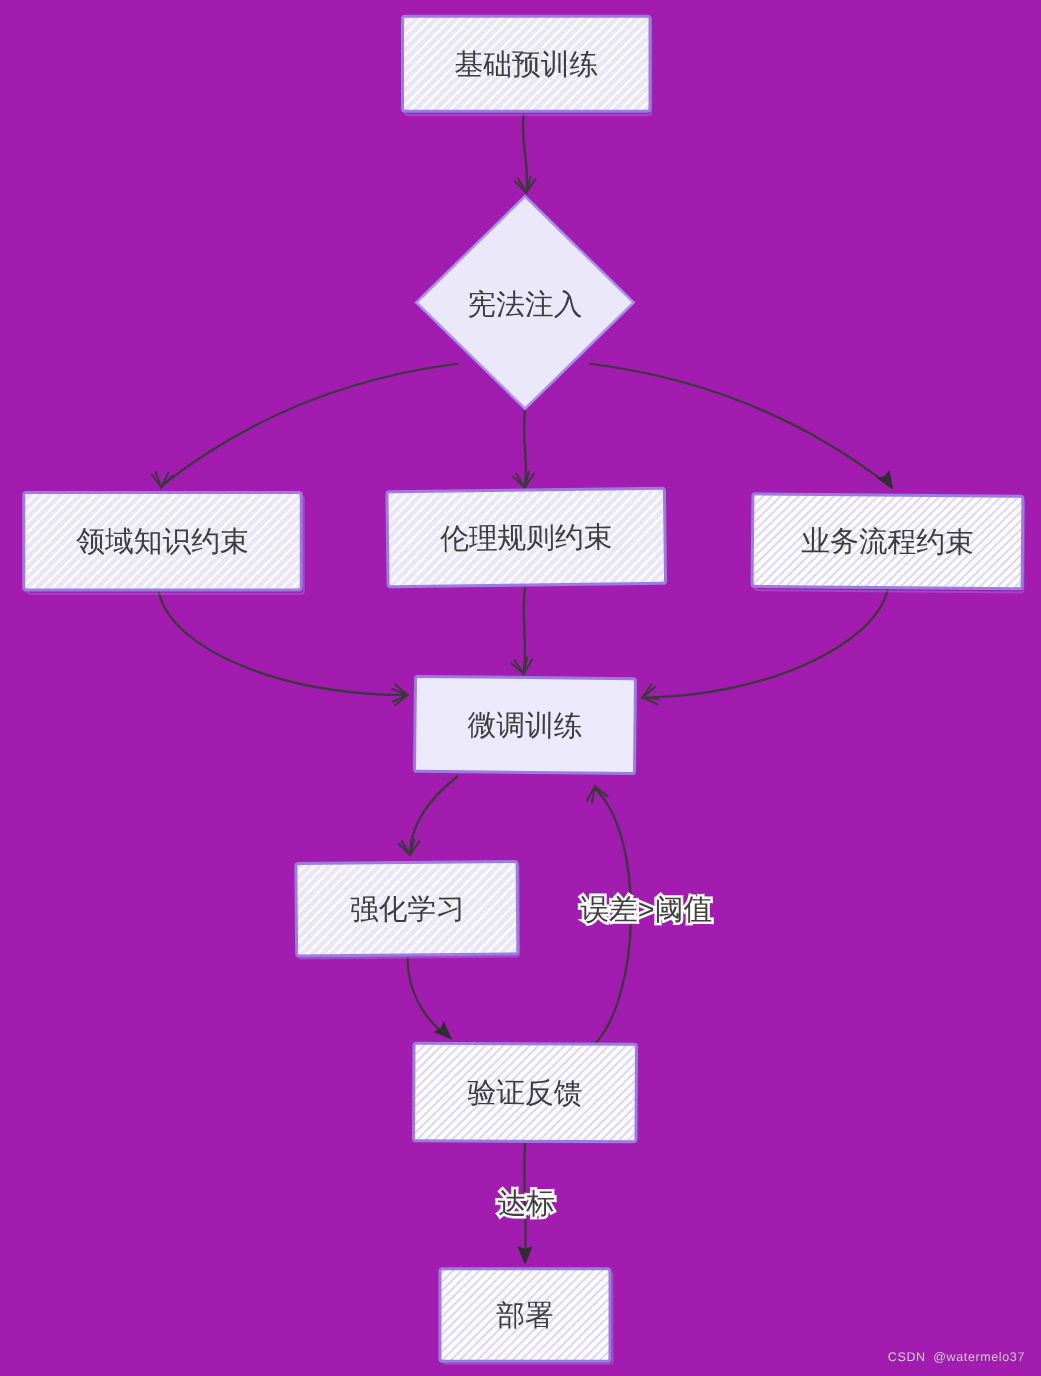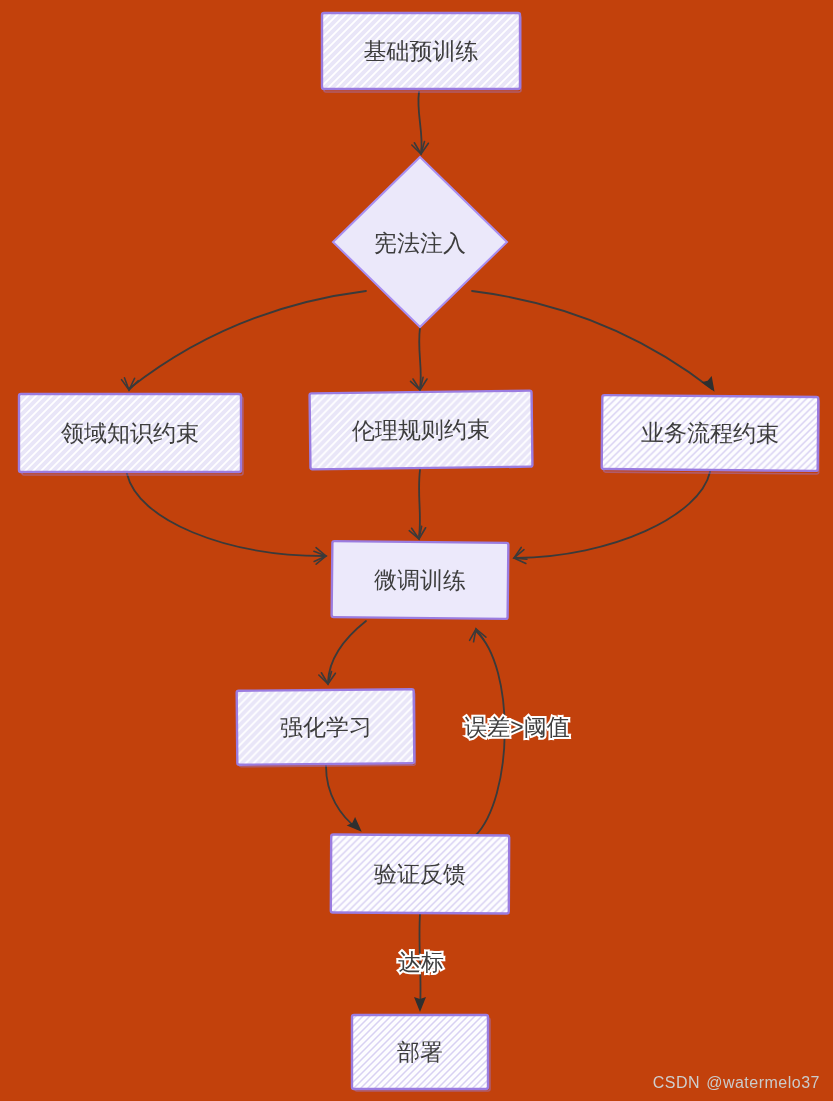--- a/index.html
+++ b/index.html
@@ -1,19 +1,19 @@
 <!DOCTYPE html>
 <html><head>
 <meta charset="utf-8">
 <style>
   html,body{margin:0;padding:0;background:#ffffff;}
   .stage{
     position:relative;
     width:833px;height:1101px;
-    background:#c2410c;
+    background:#a21caf;
     font-family:"Liberation Sans", sans-serif;
     overflow:hidden;
   }
   svg{display:block;}
   .edge{stroke:#3a3a3a;stroke-width:1.8;fill:none;stroke-linecap:round;}
   .chev path{stroke:#3a3a3a;stroke-width:1.6;fill:none;stroke-linecap:round;}
   .solidhead{fill:#2f2f2f;}
   .nodeborder{stroke:#9b7ce0;stroke-width:2.4;}
   .echo{stroke:#9b7ce0;stroke-width:1.6;fill:none;opacity:0.45;}
   .nodelabel{
@@ -22,21 +22,21 @@
     font-family:"Liberation Sans", sans-serif;
   }
   .edgelabel{
     font-size:23px;fill:#3f3f3f;
     text-anchor:middle;dominant-baseline:central;
     font-family:"Liberation Sans", sans-serif;
     paint-order:stroke;stroke:#ffffff;stroke-width:4px;
   }
   .watermark{
     position:absolute;right:13px;bottom:9px;
-    font-size:16px;color:#cfcfcf;letter-spacing:0.5px;
+    font-size:10px;color:#cfcfcf;letter-spacing:0.5px;
     user-select:none;
   }
   .watermark .handle{margin-left:6px;color:#cbcbcb;}
 </style>
 </head>
 <body>
 
 <div class="stage">
   <svg width="833" height="1101" viewBox="0 0 833 1101">
     <defs>

